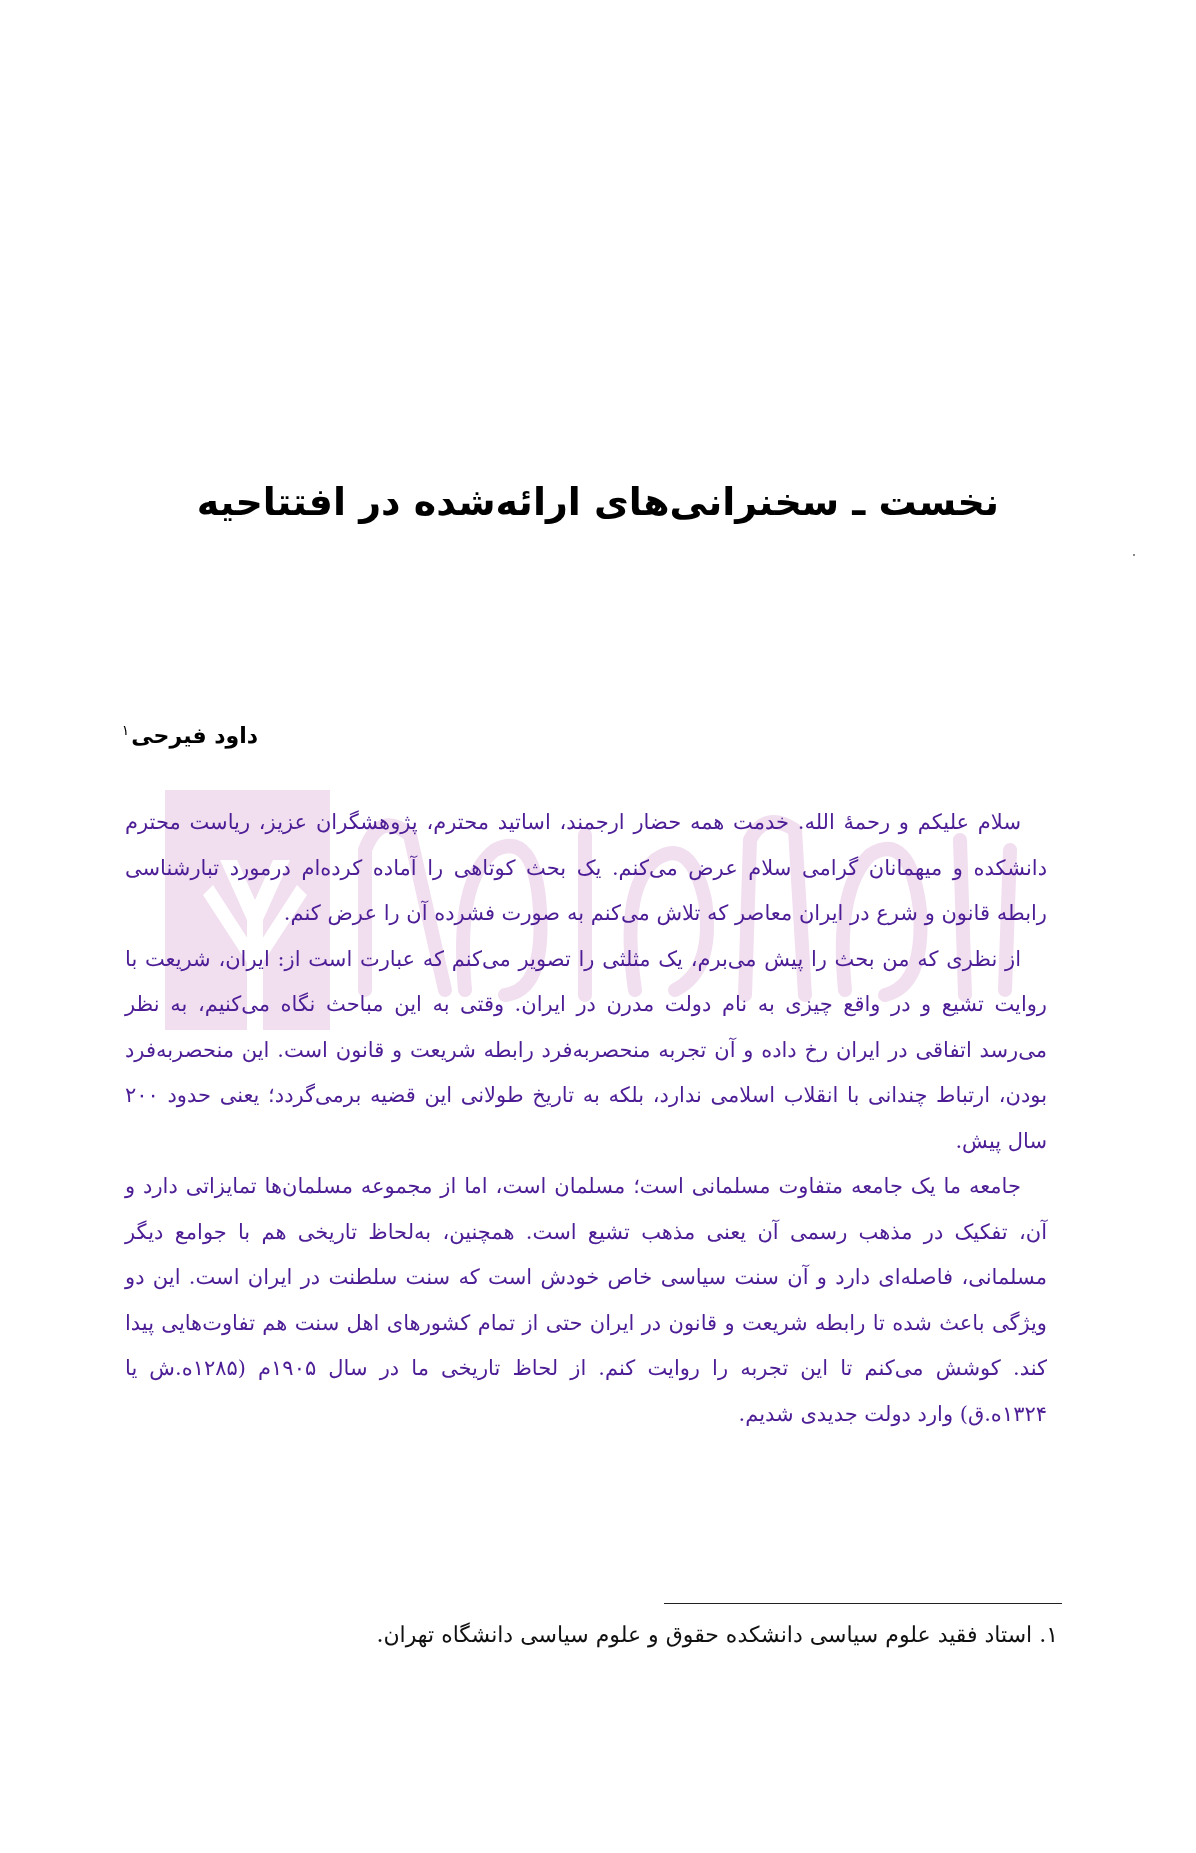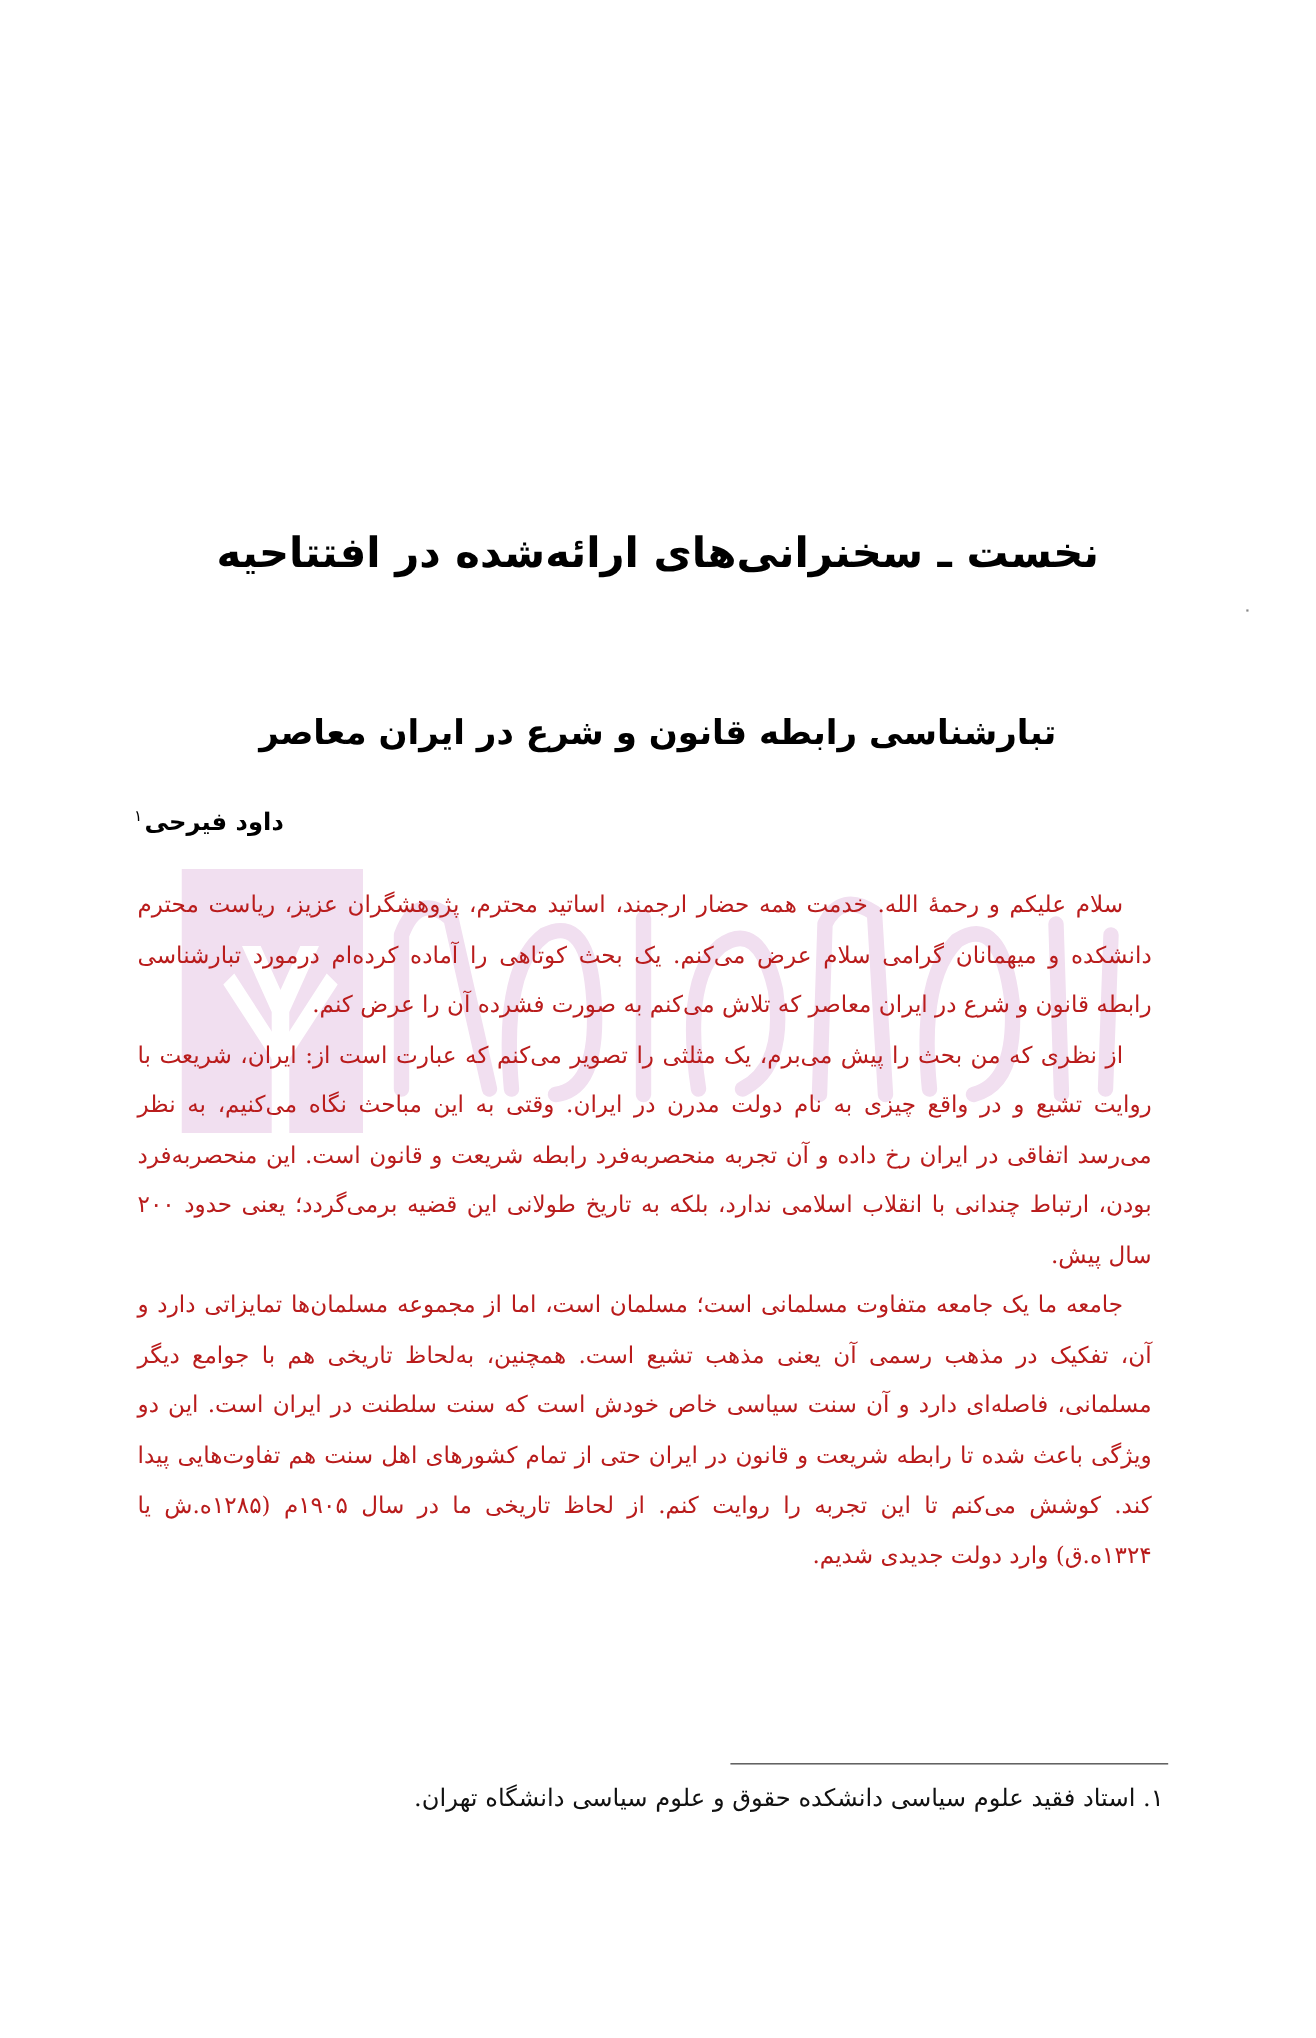--- a/index.html
+++ b/index.html
@@ -72,40 +72,39 @@
     position: absolute;
     top: 722px;
     right: 938px;
     direction: rtl;
     font-family: "DejaVu Sans", sans-serif;
     font-weight: bold;
     font-size: 22px;
     color: #000;
     z-index: 2;
     white-space: nowrap;
-    margin-top: 12px;
   }
   .author sup {
     font-size: 14px;
     font-weight: normal;
     vertical-align: super;
     margin-right: 2px;
   }
   .body-text {
     position: absolute;
     top: 800px;
     left: 125px;
     width: 922px;
     direction: rtl;
     text-align: justify;
     text-align-last: right;
     font-family: "DejaVu Serif", "Liberation Serif", serif;
     font-size: 21px;
     line-height: 45.5px;
-    color: #b91c1c;
+    color: #4c1d95;
     z-index: 2;
   }
   .body-text p {
     margin: 0;
     text-indent: 26px;
   }
   .footnote-rule {
     position: absolute;
     top: 1603px;
     left: 664px;
@@ -149,21 +148,20 @@
         <path d="M800 205 L795 50"></path>
         <path d="M840 200 L845 60"></path>
       </g>
     </svg>
   </div>
 
   <h1 class="section-title">نخست ـ سخنرانی‌های ارائه‌شده در افتتاحیه</h1>
 
   <div class="stray-dot"></div>
 
-  <h2 class="article-title">تبارشناسی رابطه قانون و شرع در ایران معاصر</h2>
 
   <div class="author">
     <span>داود فیرحی</span><sup>۱</sup>
   </div>
 
   <div class="body-text">
     <p>سلام علیکم و رحمهٔ الله. خدمت همه حضار ارجمند، اساتید محترم، پژوهشگران عزیز، ریاست محترم دانشکده و میهمانان گرامی سلام عرض می‌کنم. یک بحث کوتاهی را آماده کرده‌ام درمورد تبارشناسی رابطه قانون و شرع در ایران معاصر که تلاش می‌کنم به صورت فشرده آن را عرض کنم.</p>
     <p>از نظری که من بحث را پیش می‌برم، یک مثلثی را تصویر می‌کنم که عبارت است از: ایران، شریعت با روایت تشیع و در واقع چیزی به نام دولت مدرن در ایران. وقتی به این مباحث نگاه می‌کنیم، به نظر می‌رسد اتفاقی در ایران رخ داده و آن تجربه منحصربه‌فرد رابطه شریعت و قانون است. این منحصربه‌فرد بودن، ارتباط چندانی با انقلاب اسلامی ندارد، بلکه به تاریخ طولانی این قضیه برمی‌گردد؛ یعنی حدود ۲۰۰ سال پیش.</p>
     <p>جامعه ما یک جامعه متفاوت مسلمانی است؛ مسلمان است، اما از مجموعه مسلمان‌ها تمایزاتی دارد و آن، تفکیک در مذهب رسمی آن یعنی مذهب تشیع است. همچنین، به‌لحاظ تاریخی هم با جوامع دیگر مسلمانی، فاصله‌ای دارد و آن سنت سیاسی خاص خودش است که سنت سلطنت در ایران است. این دو ویژگی باعث شده تا رابطه شریعت و قانون در ایران حتی از تمام کشورهای اهل سنت هم تفاوت‌هایی پیدا کند. کوشش می‌کنم تا این تجربه را روایت کنم. از لحاظ تاریخی ما در سال ۱۹۰۵م (۱۲۸۵ه.ش یا ۱۳۲۴ه.ق) وارد دولت جدیدی شدیم.</p>
   </div>

